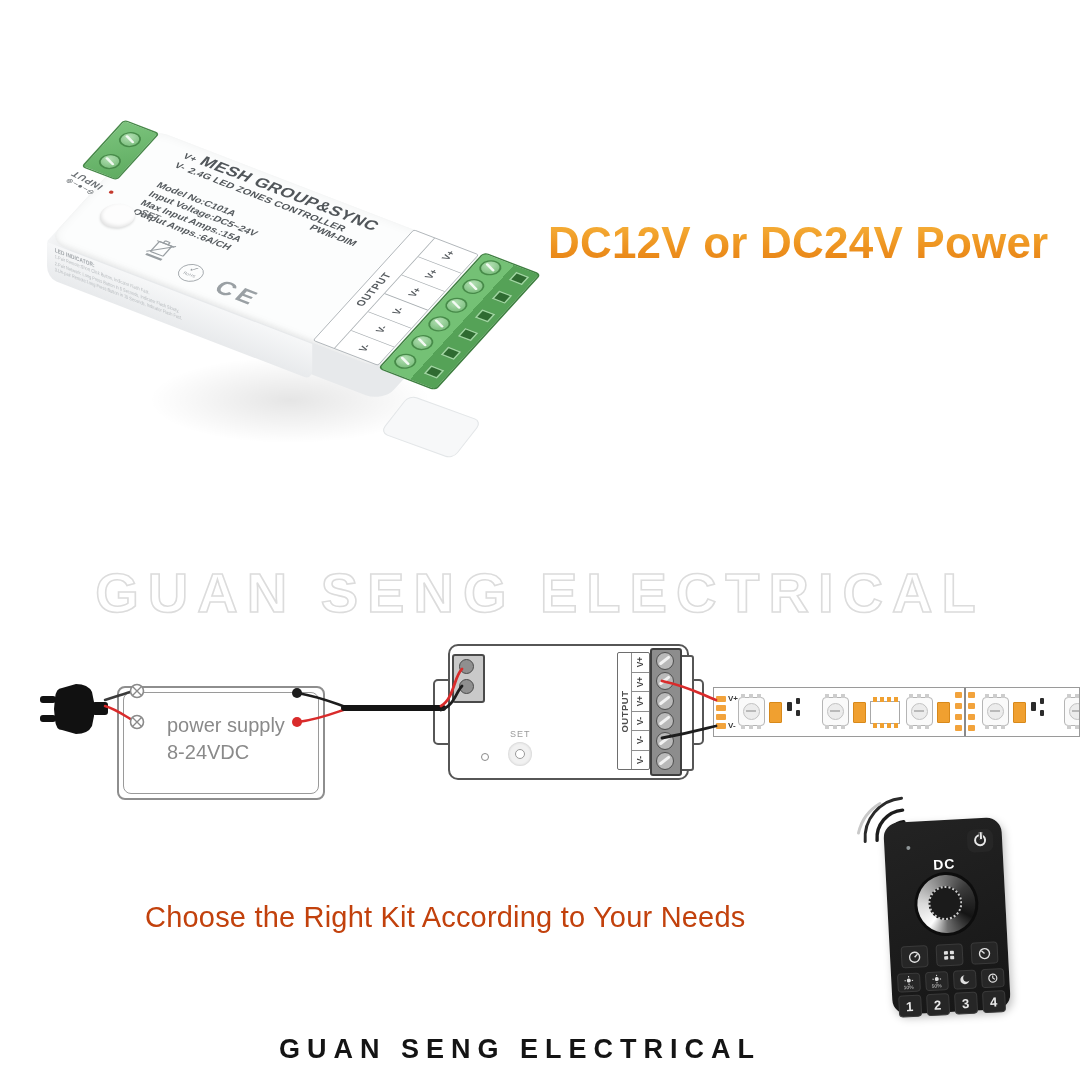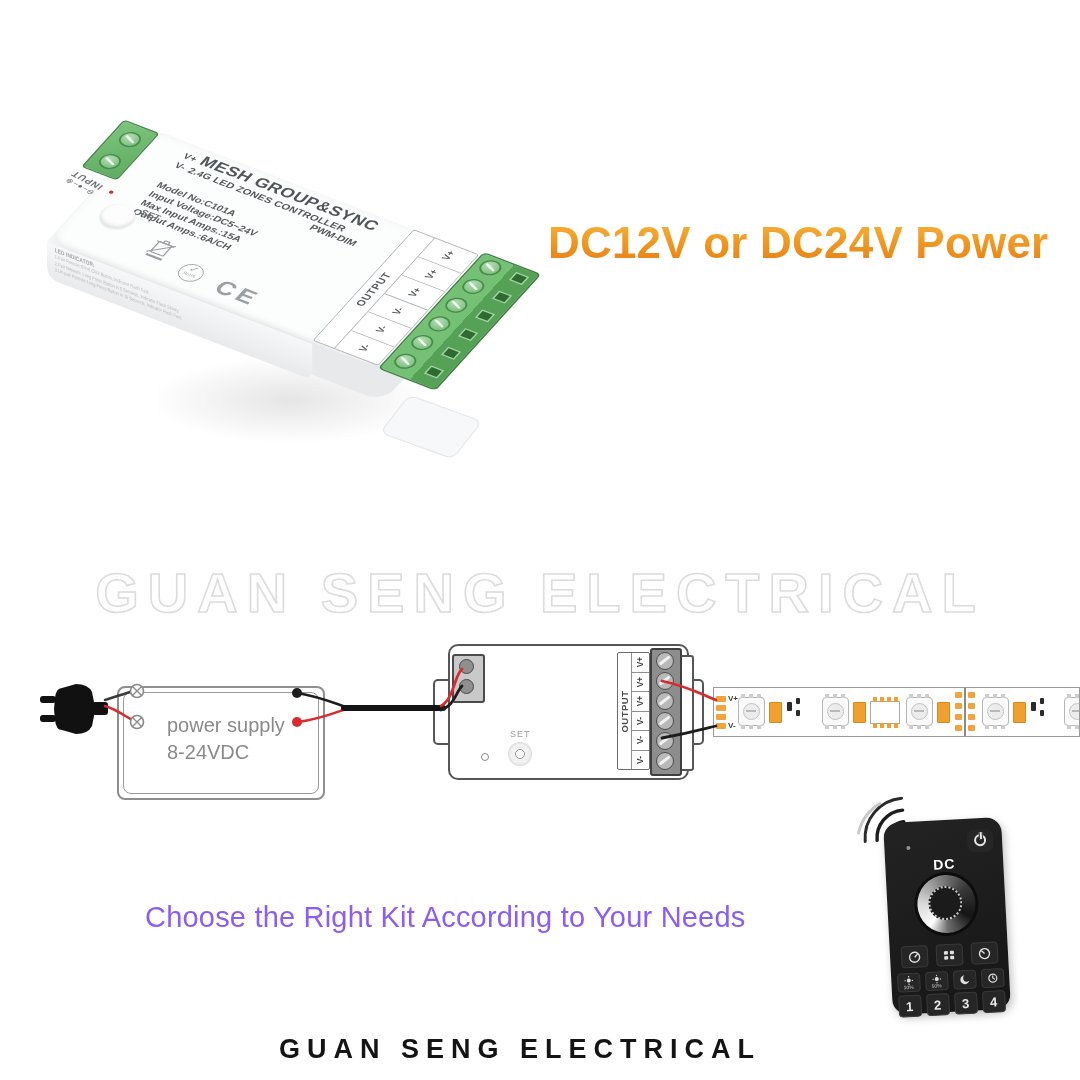--- a/index.html
+++ b/index.html
@@ -135,21 +135,21 @@
   .rc-knob{position:absolute;left:14px;top:14px;width:30px;height:30px;border-radius:50%;background:#1B1B1B;border:2px dotted #C9C9C9;box-sizing:content-box;}
   .rc-row{position:absolute;left:0;width:100%;display:flex;justify-content:center;gap:8px;}
   .rc-btn{background:#262626;border:1px solid #3A3A3A;border-radius:4px;display:flex;flex-direction:column;
     align-items:center;justify-content:center;color:#E8E8E8;}
   .r1{top:124px;} .r1 .rc-btn{width:25px;height:20px;}
   .r2{top:151px;gap:5px;} .r2 .rc-btn{width:21px;height:17px;}
   .r3{top:173px;gap:5px;} .r3 .rc-btn{width:21px;height:20px;font-size:13px;font-weight:bold;}
   .pct{font-size:5px;color:#CFCFCF;line-height:5px;}
 
   
-  #kit-heading{position:absolute;left:145px;top:901px;font-size:29px;color:#8b5cf6;letter-spacing:.2px;}
+  #kit-heading{position:absolute;left:145px;top:901px;font-size:29px;color:#c2410c;letter-spacing:.2px;}
   #footer{position:absolute;left:0;top:1034px;width:1040px;text-align:center;font-size:27px;font-weight:600;
     letter-spacing:7px;color:#141414;}
   svg{display:block;}
 </style>
 </head>
 <body>
 
 <div id="canvas">
 
   <div id="device">

